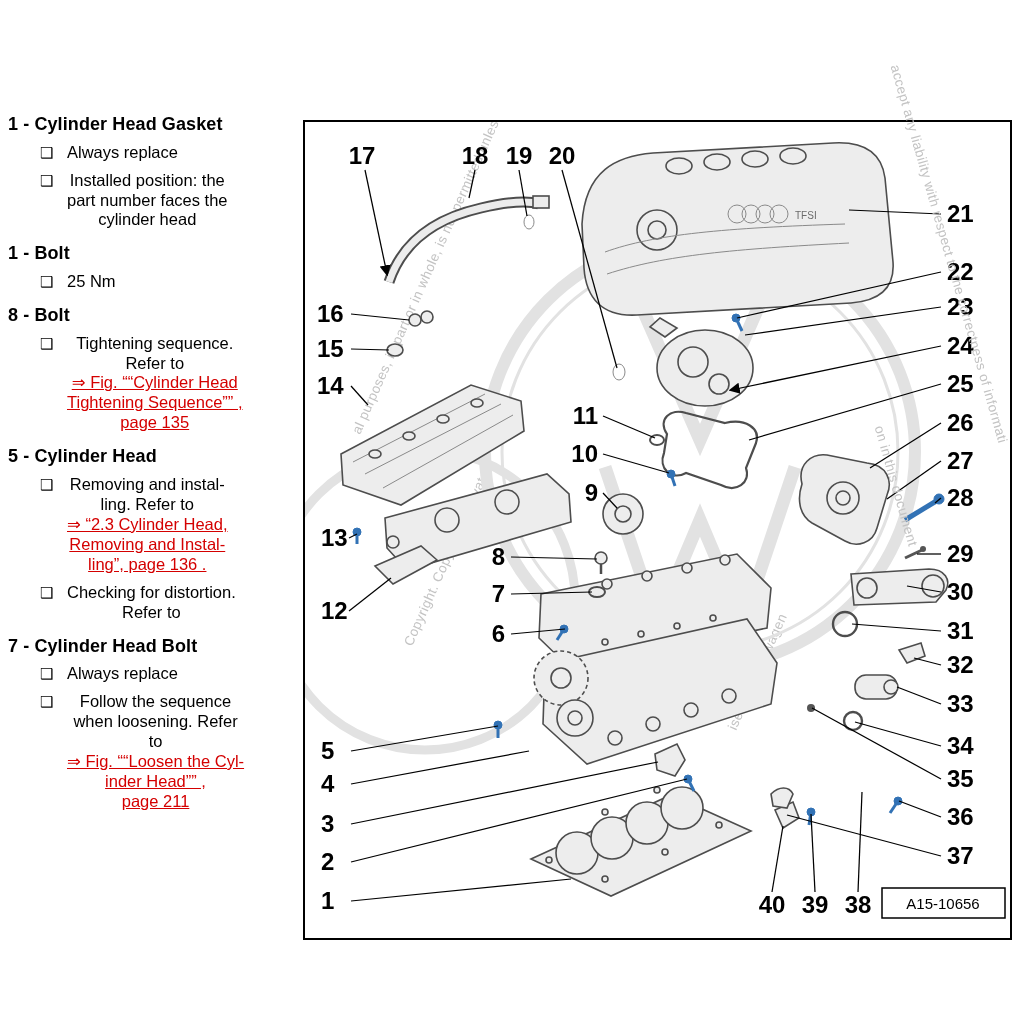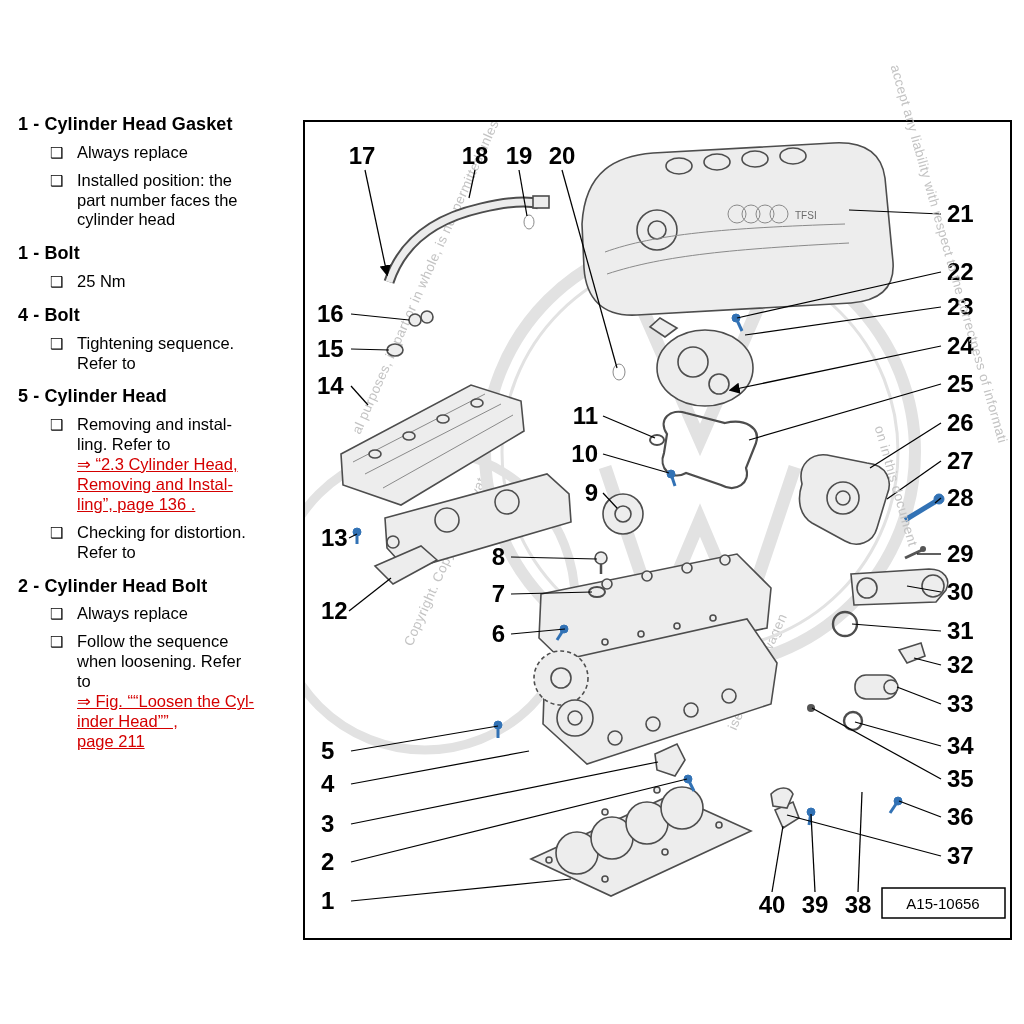--- a/index.html
+++ b/index.html
@@ -1,26 +1,26 @@
 <!DOCTYPE html>
 <html><head>
 <meta charset="utf-8">
 <style>
   html,body{margin:0;padding:0;}
   body{
     width:1024px;height:1024px;background:#ffffff;position:relative;overflow:hidden;
     font-family:"Liberation Sans", sans-serif;color:#000;
   }
   
-  .legend{position:absolute;left:18px;top:114px;width:292px;z-index:3;}
+  .legend{position:absolute;left:8px;top:114px;width:292px;z-index:3;}
   .item{margin-bottom:13px;}
   .item-title{font-weight:bold;font-size:18px;line-height:1.2;margin-bottom:7px;letter-spacing:.1px;}
   .bullet{display:flex;gap:10px;margin:6px 0 8px 32px;font-size:16.5px;line-height:1.21;}
   .bullet .box{flex:0 0 17px;font-size:15px;position:relative;top:1px;}
-  .btext{white-space:pre-line;}
+  .btext{white-space:pre-line;text-align:center;}
   .ref{color:#d40000;text-decoration:underline;display:block;white-space:pre-line;cursor:pointer;}
   .ref:empty{display:none;}
   
   .frame{position:absolute;left:303px;top:120px;width:705px;height:816px;border:2px solid #000;
          background:#fff;overflow:hidden;}
   .frame svg{position:relative;z-index:1;display:block;}
   
   .wm-f,.wm-body{position:absolute;transform-origin:0 0;color:#c3c3c3;font-size:13.5px;
      white-space:nowrap;pointer-events:none;letter-spacing:.4px;}
   .wm-f{z-index:0;}
@@ -60,46 +60,48 @@
   <div class="item">
     <div class="item-title">1 - Bolt</div>
     <div class="bullet">
       <span class="box">❑</span>
       <div class="btext"><span>25 Nm</span></div>
     </div>
   </div>
 
 
   <div class="item">
-    <div class="item-title">4 - Bolt</div>
+    <div class="item-title">8 - Bolt</div>
     <div class="bullet">
       <span class="box">❑</span>
       <div class="btext"><span>Tightening sequence.
-Refer to</span></div>
+Refer to</span><a class="ref">⇒ Fig. ““Cylinder Head
+Tightening Sequence”” ,
+page 135</a></div>
     </div>
   </div>
 
   <div class="item">
     <div class="item-title">5 - Cylinder Head</div>
     <div class="bullet">
       <span class="box">❑</span>
       <div class="btext"><span>Removing and instal-
 ling. Refer to</span><a class="ref">⇒ “2.3 Cylinder Head,
 Removing and Instal-
 ling”, page 136 .</a></div>
     </div>
     <div class="bullet">
       <span class="box">❑</span>
       <div class="btext"><span>Checking for distortion.
 Refer to</span></div>
     </div>
   </div>
 
   <div class="item">
-    <div class="item-title">2 - Cylinder Head Bolt</div>
+    <div class="item-title">7 - Cylinder Head Bolt</div>
     <div class="bullet">
       <span class="box">❑</span>
       <div class="btext"><span>Always replace</span></div>
     </div>
     <div class="bullet">
       <span class="box">❑</span>
       <div class="btext"><span>Follow the sequence
 when loosening. Refer
 to</span><a class="ref">⇒ Fig. ““Loosen the Cyl-
 inder Head”” ,

